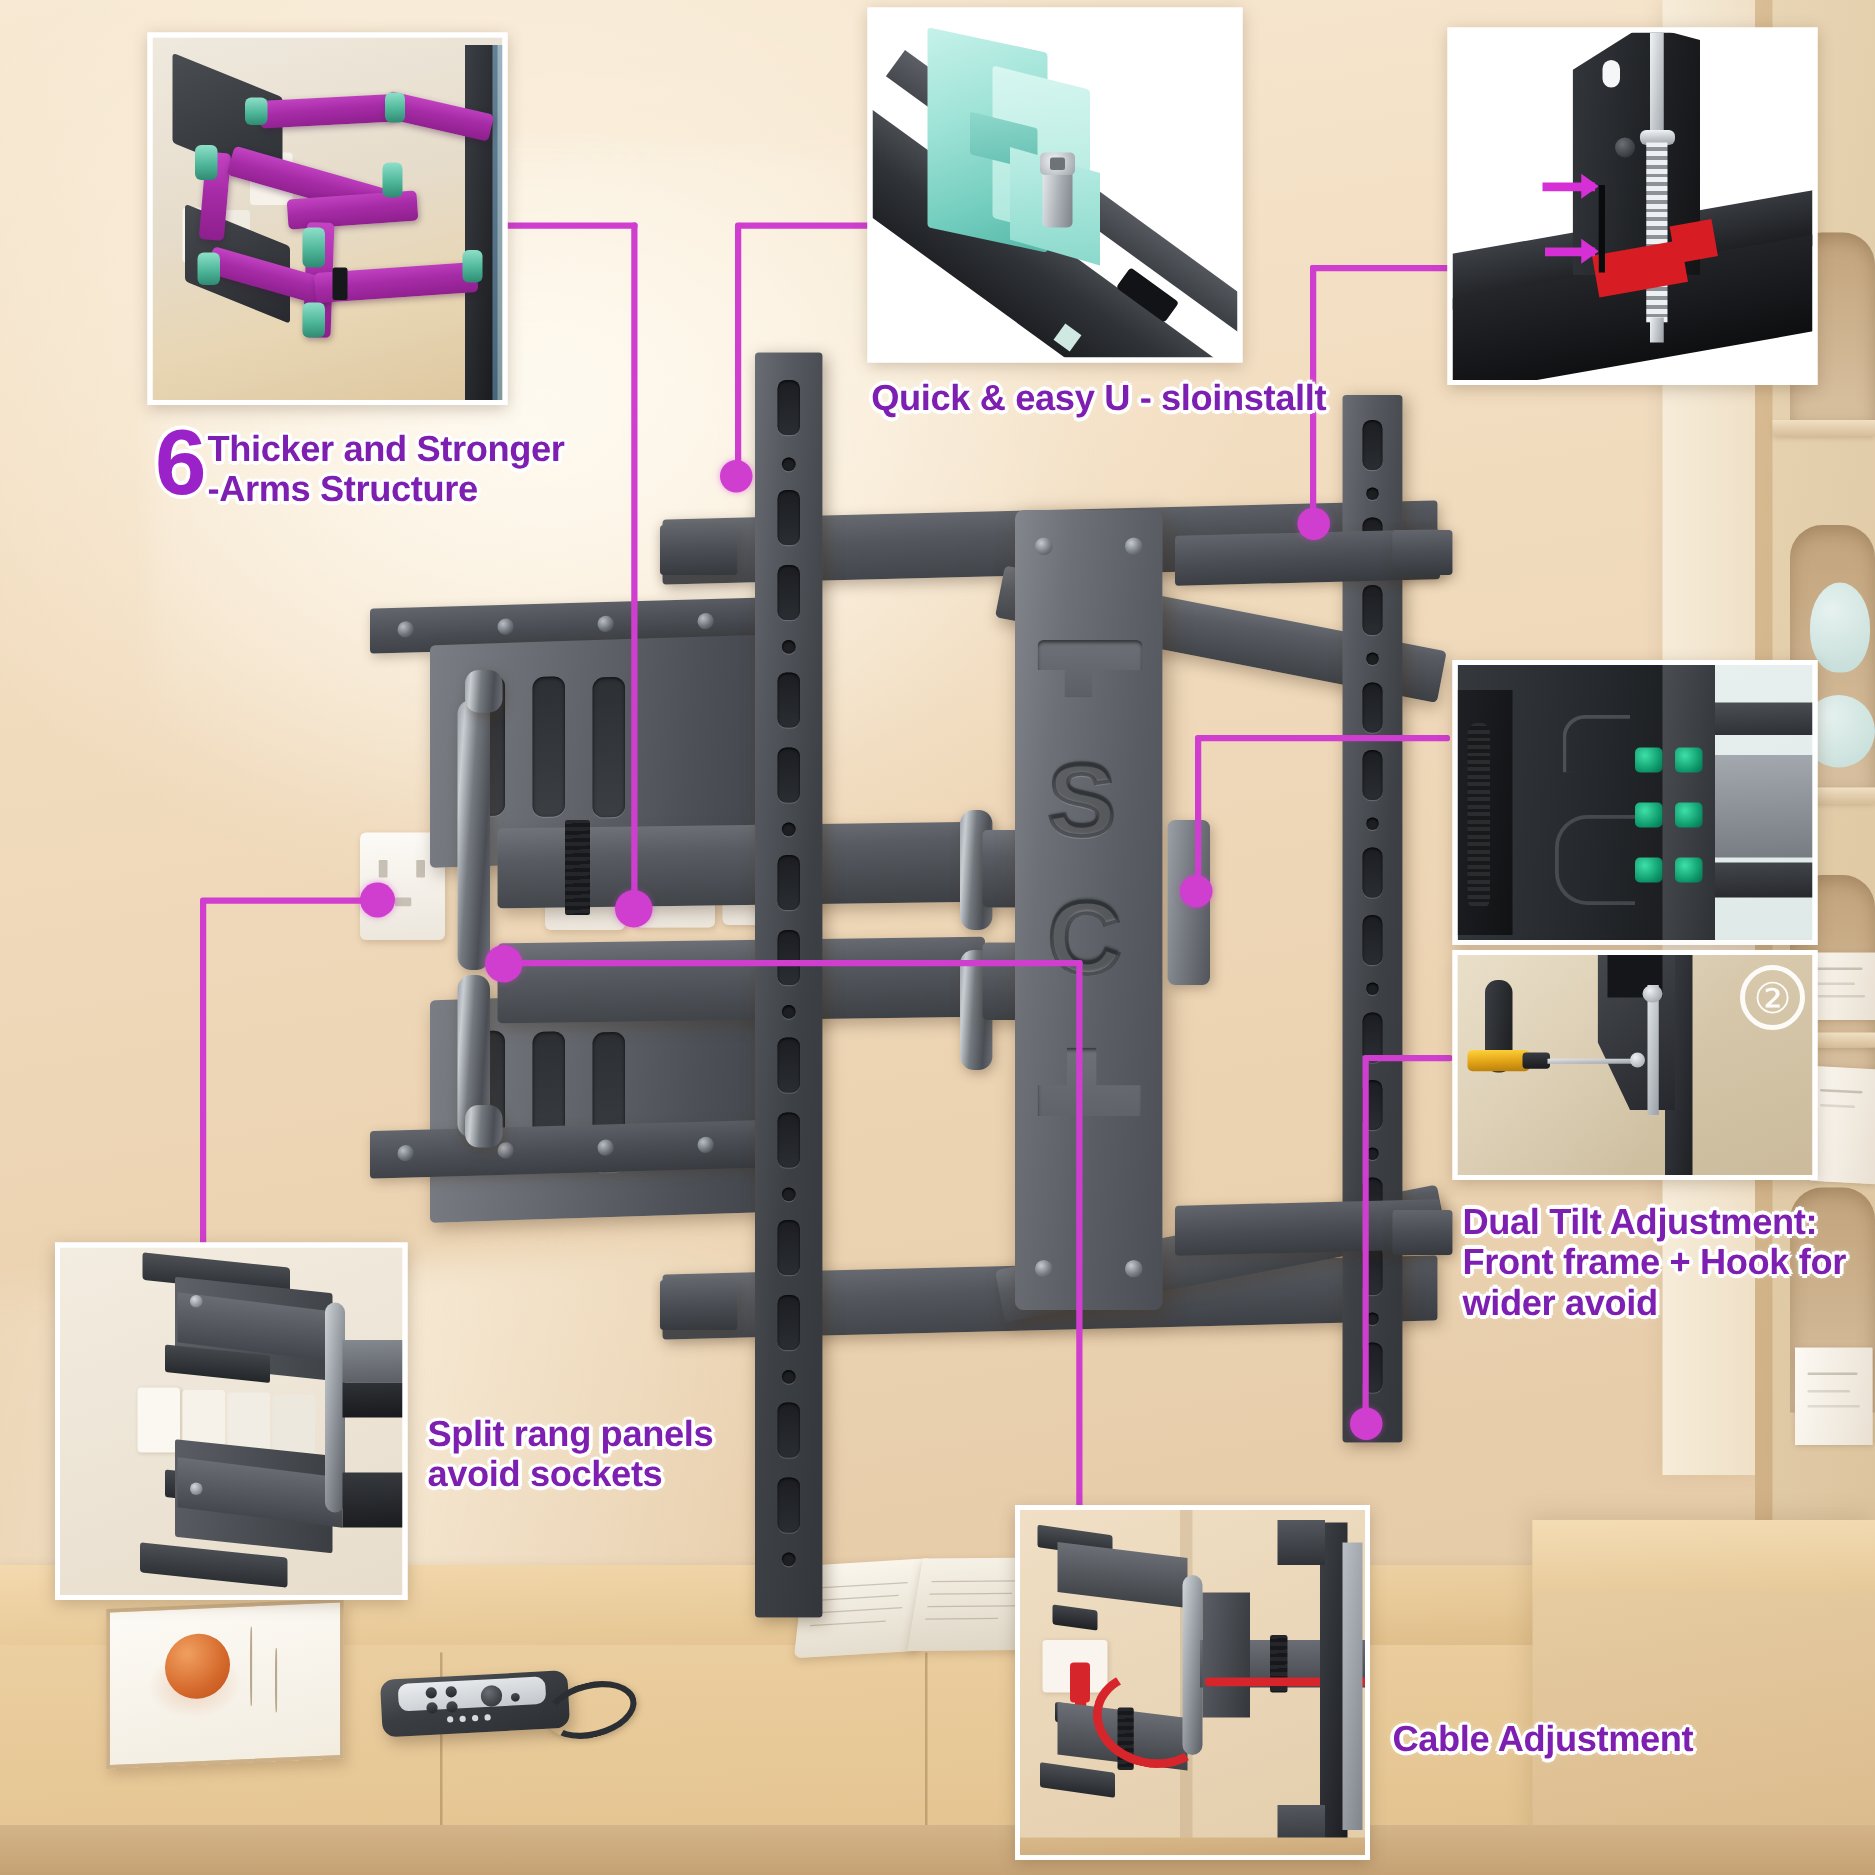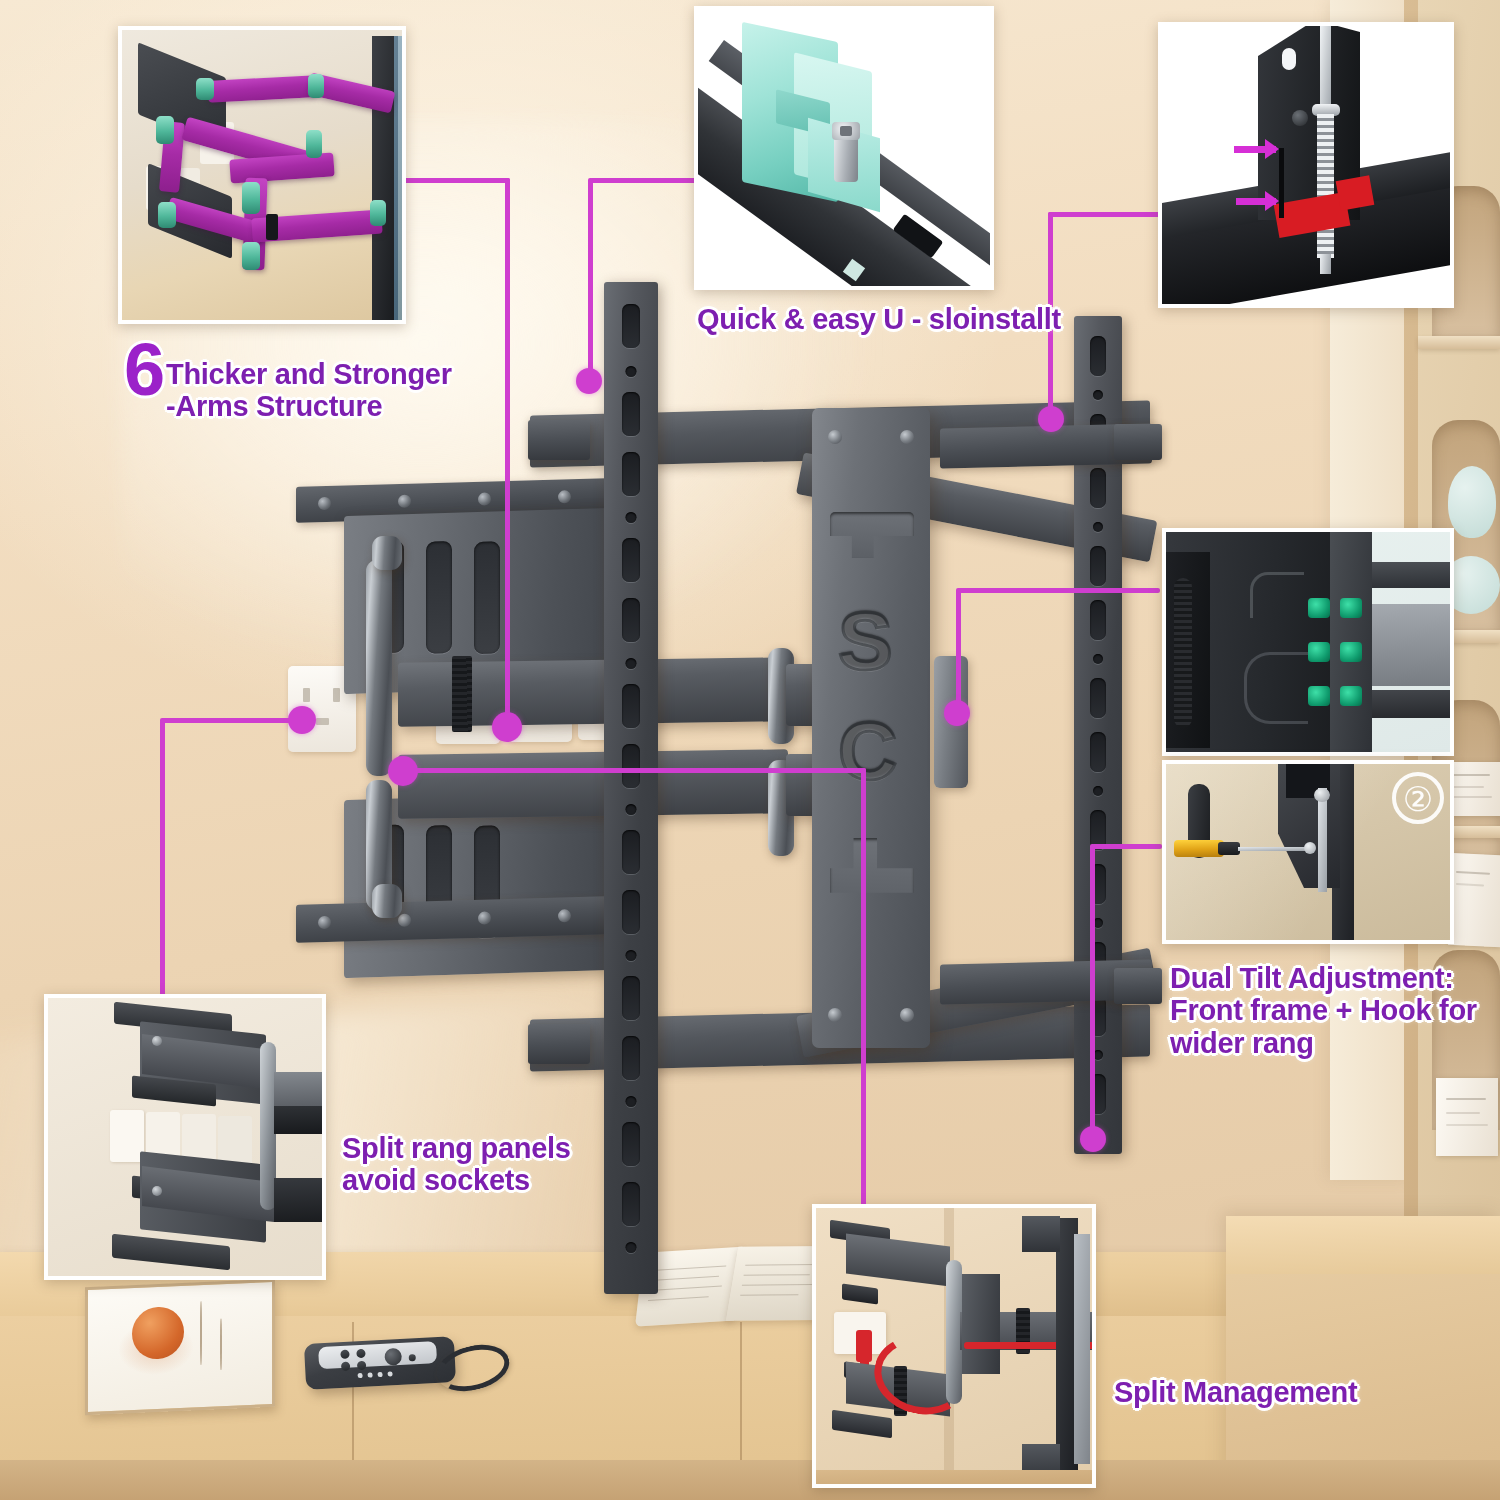--- a/index.html
+++ b/index.html
@@ -806,28 +806,28 @@
            background:linear-gradient(178deg,#55595f,#2f3237);"></div>
       <div class="ip" style="left:206px; top:236px; width:38px; height:38px;
            background:linear-gradient(178deg,#55595f,#2f3237);"></div>
 
       <div class="ip" style="left:0; top:262px; width:284px; height:22px;
            background:linear-gradient(178deg,#d9b98b,#c6a272);"></div>
     </div>
   </div>
 
   <div class="big-six" style="left:124px; top:340px;">6</div>
-  <div class="label" style="left:166px; top:358px; font-size:29px;">Thicker and Stronger
+  <div class="label" style="left:166px; top:344px; font-size:29px;">Thicker and Stronger
 -Arms Structure</div>
 
   <div class="label" style="left:697px; top:303px; font-size:29px;">Quick &amp; easy U - sloinstallt</div>
 
 
   <div class="label" style="left:1170px; top:962px; font-size:29px;">Dual Tilt Adjustment:
 Front frame + Hook for
-wider rang</div>
+wider avoid</div>
 
   <div class="label" style="left:342px; top:1132px; font-size:29px;">Split rang panels
 avoid sockets</div>
 
-  <div class="label" style="left:1114px; top:1376px; font-size:29px;">Split Management</div>
+  <div class="label" style="left:1114px; top:1376px; font-size:29px;">Cable Adjustment</div>
 
 </div>
 
 </body></html>

